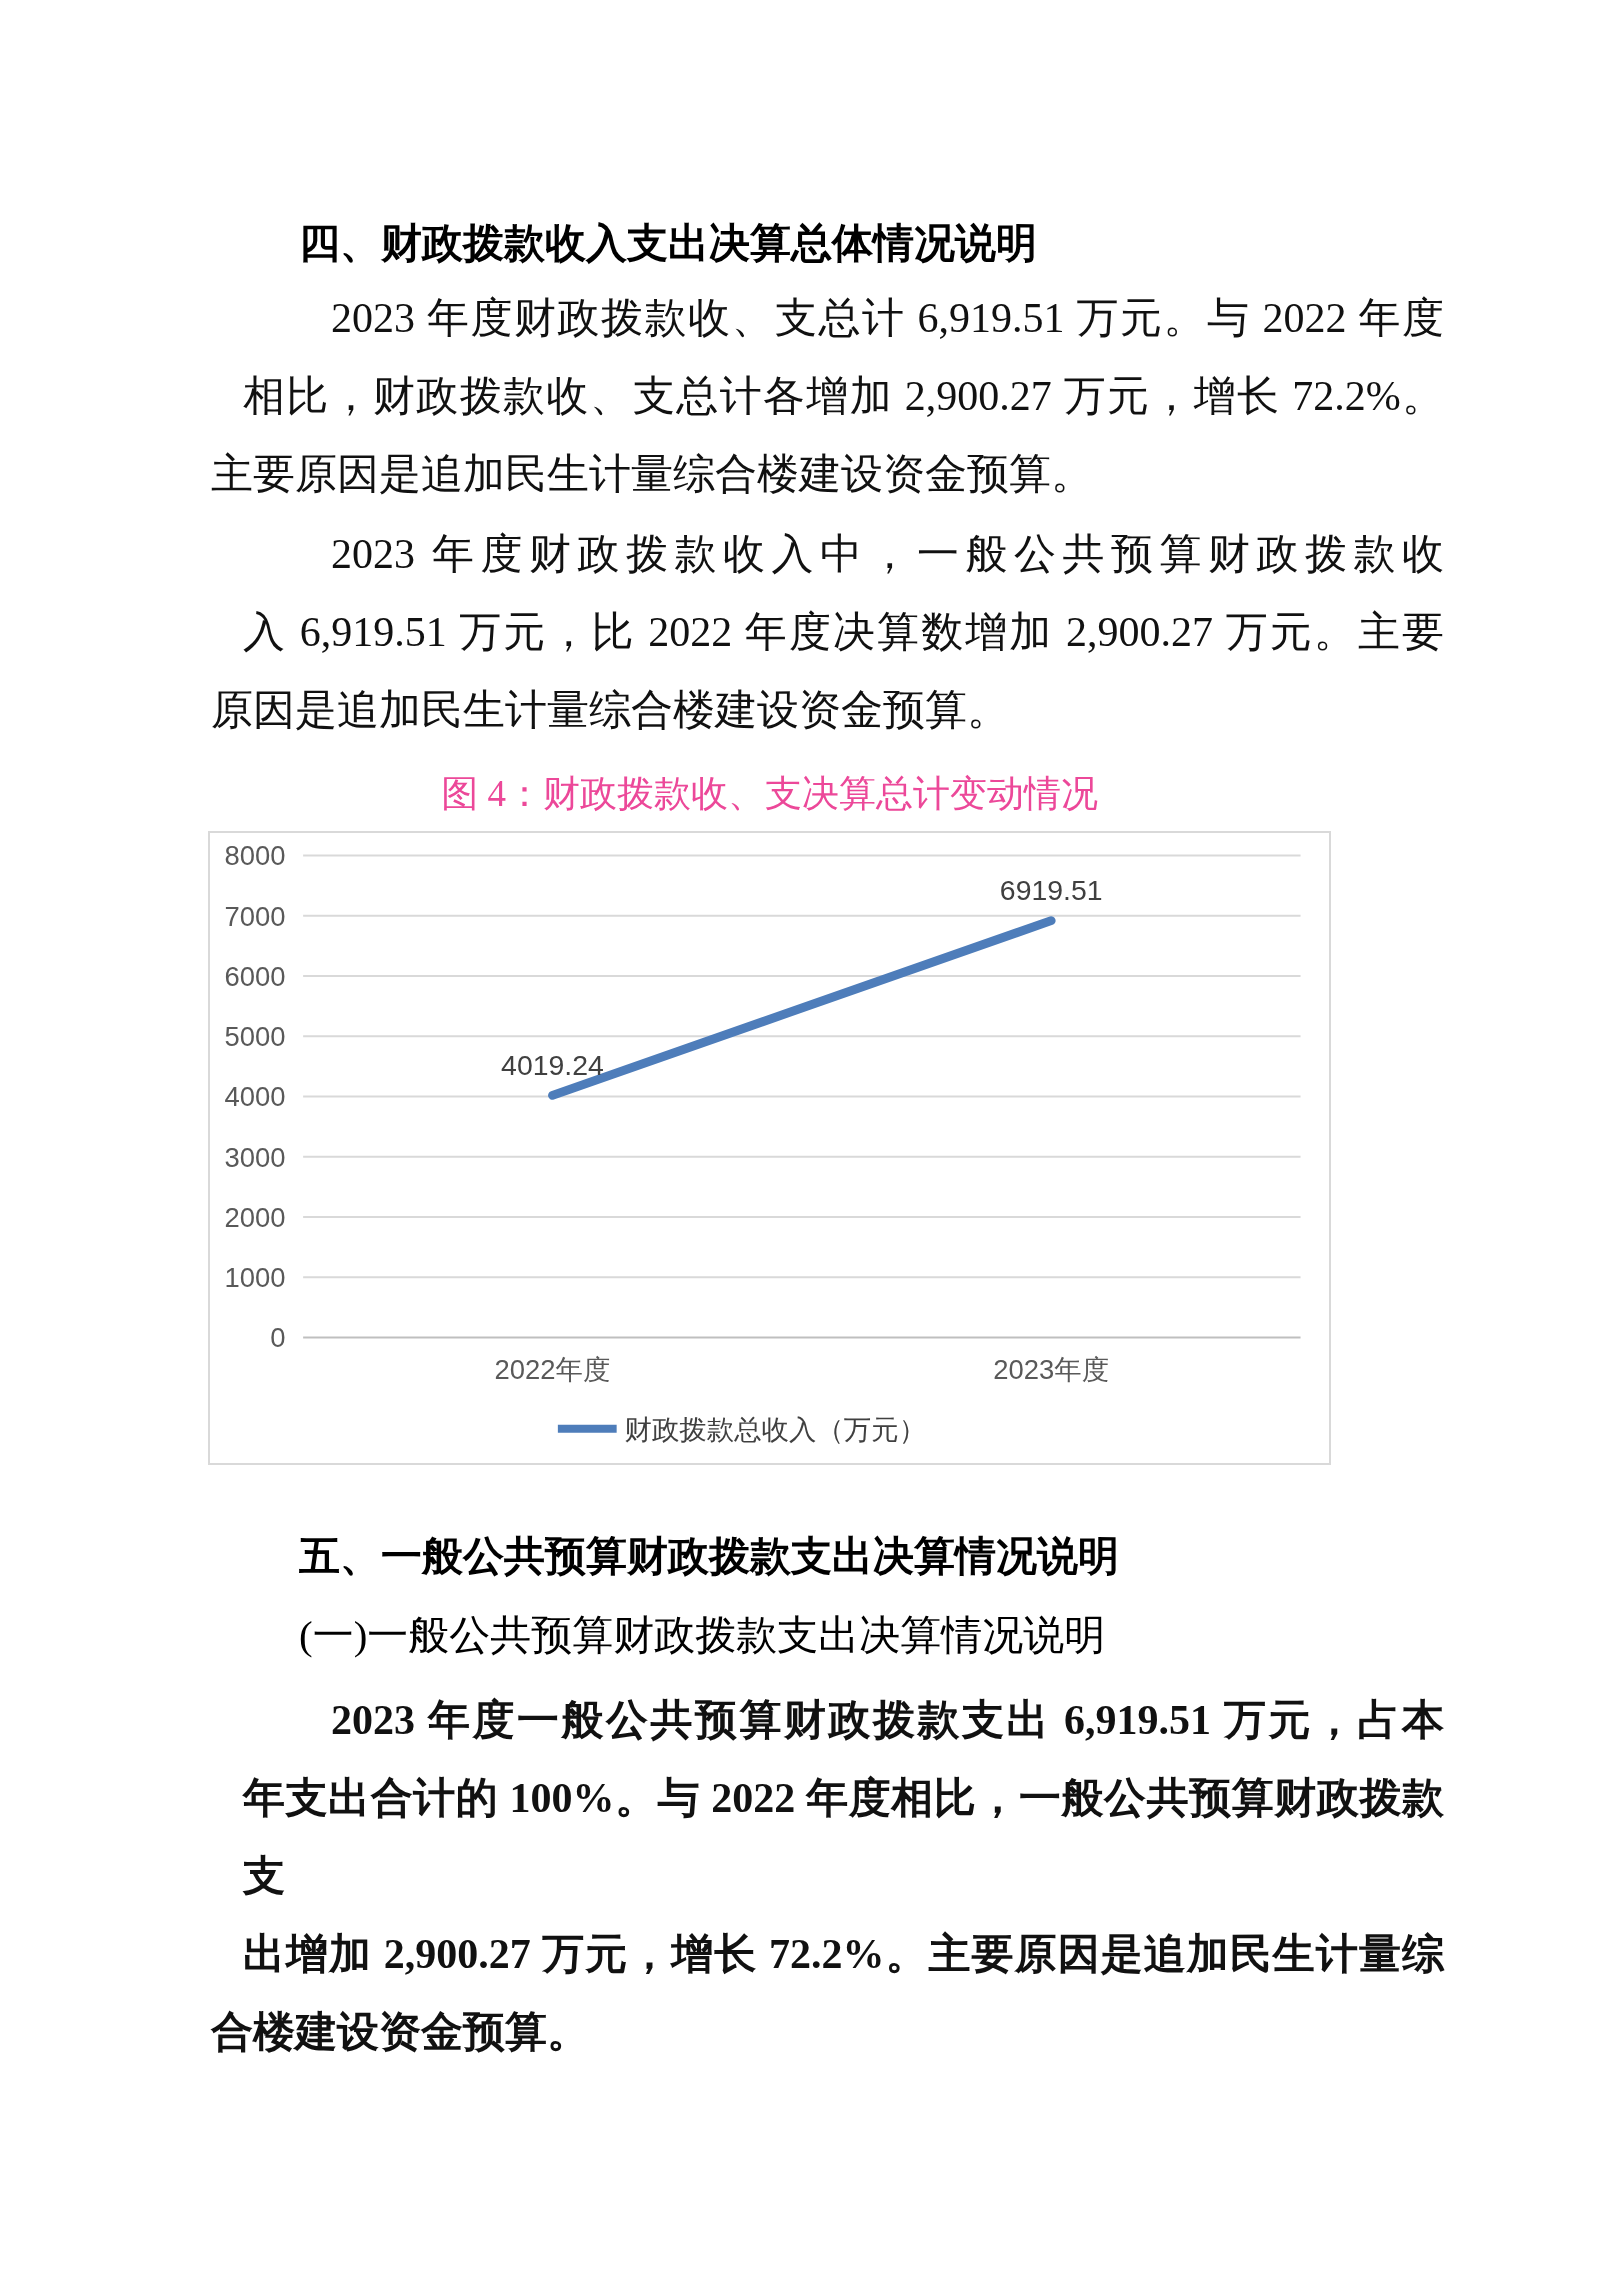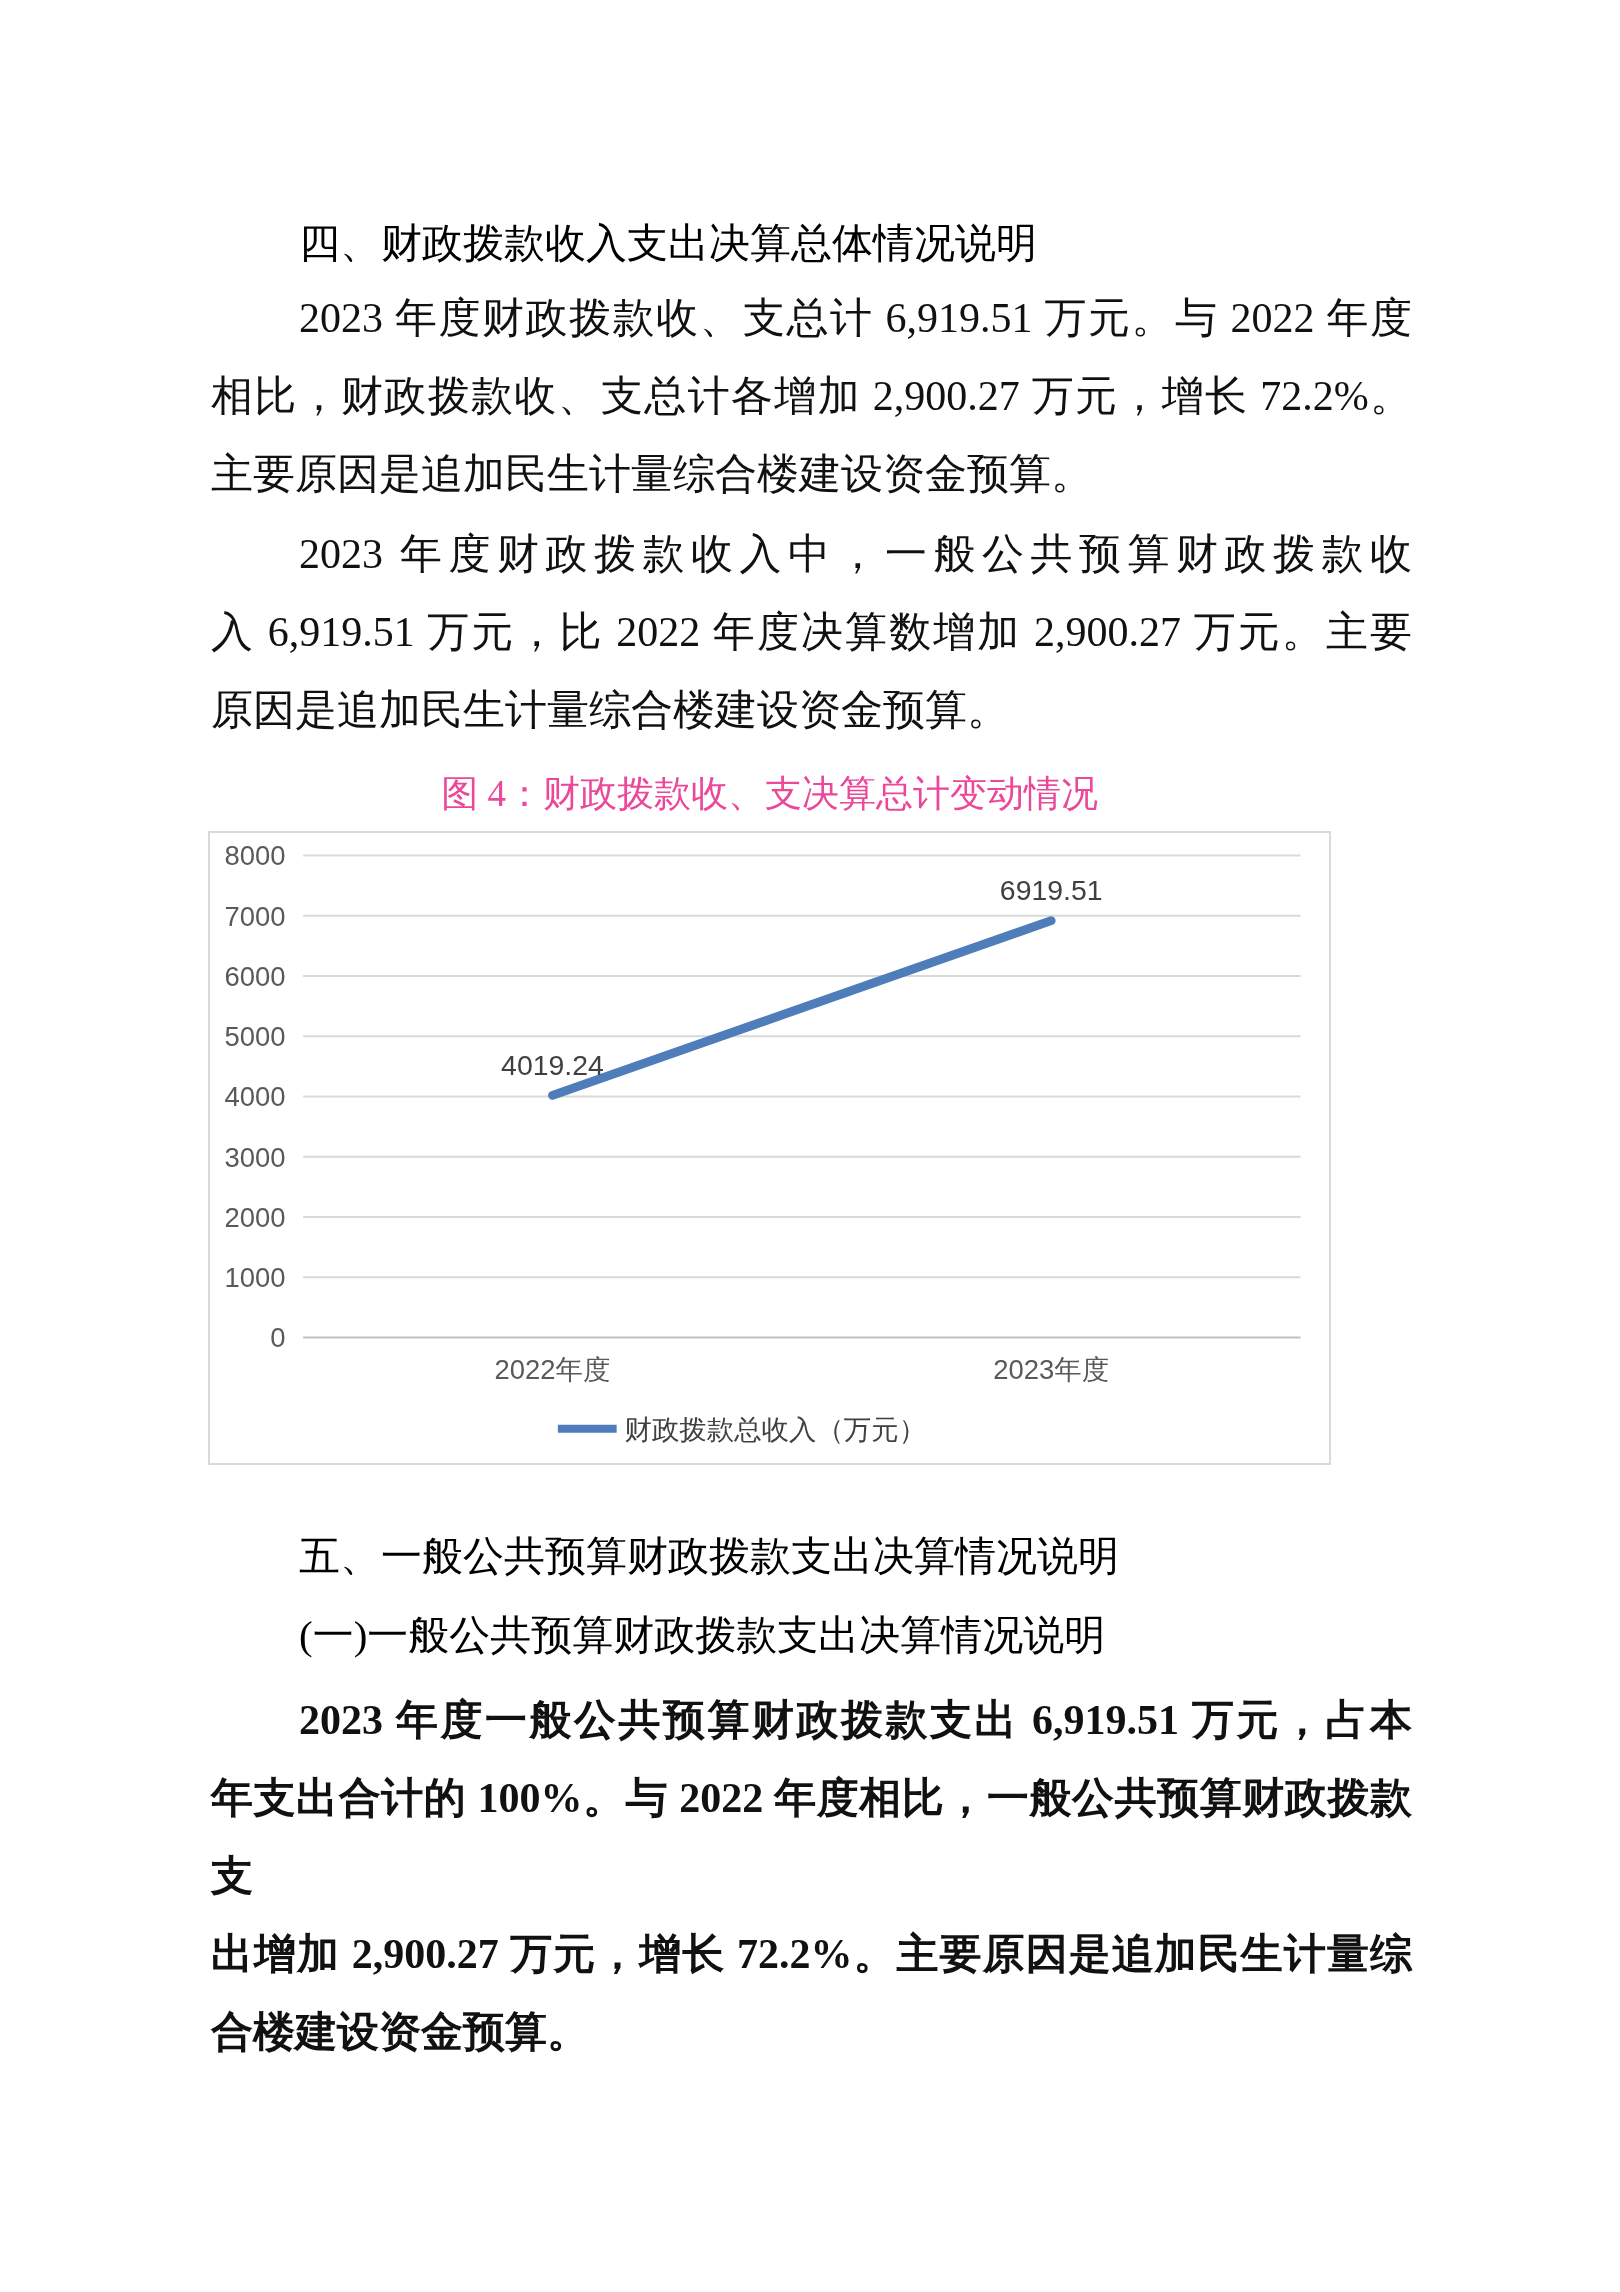--- a/index.html
+++ b/index.html
@@ -10,21 +10,21 @@
     background:#ffffff;
     font-family:"Liberation Serif", serif;
     color:#111111;
     overflow:hidden;
   }
   .h-main{
     position:absolute;
     left:299px;
     margin:0;
     font-family:"Liberation Sans", sans-serif;
-    font-weight:normal;
+    font-weight:bold;
     font-size:41px;
     line-height:78px;
     color:#000000;
     white-space:nowrap;
   }
   #s4-heading{top:204px;}
   #s5-heading{top:1517px;text-align:right;}
   .subheading{
     position:absolute;
     left:299px;
@@ -39,21 +39,21 @@
     position:absolute;
     left:211px;
     width:1201px;
     font-size:42px;
     line-height:78px;
   }
   #s4-para1{top:279px;}
   #s4-para2{top:515px;}
   #s5-para1{top:1681px;font-weight:bold;}
   .line{width:100%;}
-  .line.just{text-align:justify;text-align-last:justify;}
+  .line.just{text-align:justify;text-align-last:justify;margin-left:32px;}
   .line.indent{text-indent:88px;}
   .caption{
     position:absolute;
     left:208px;
     top:755px;
     width:1123px;
     text-align:center;
     font-size:37px;
     line-height:78px;
     color:#ec4899;

